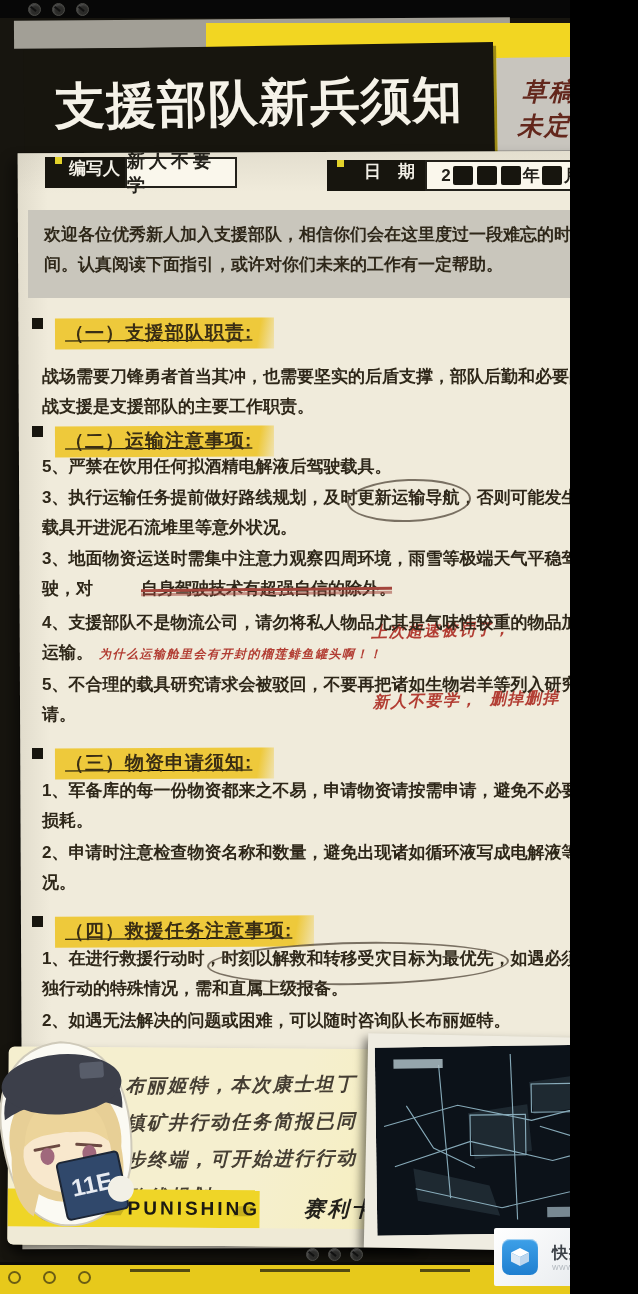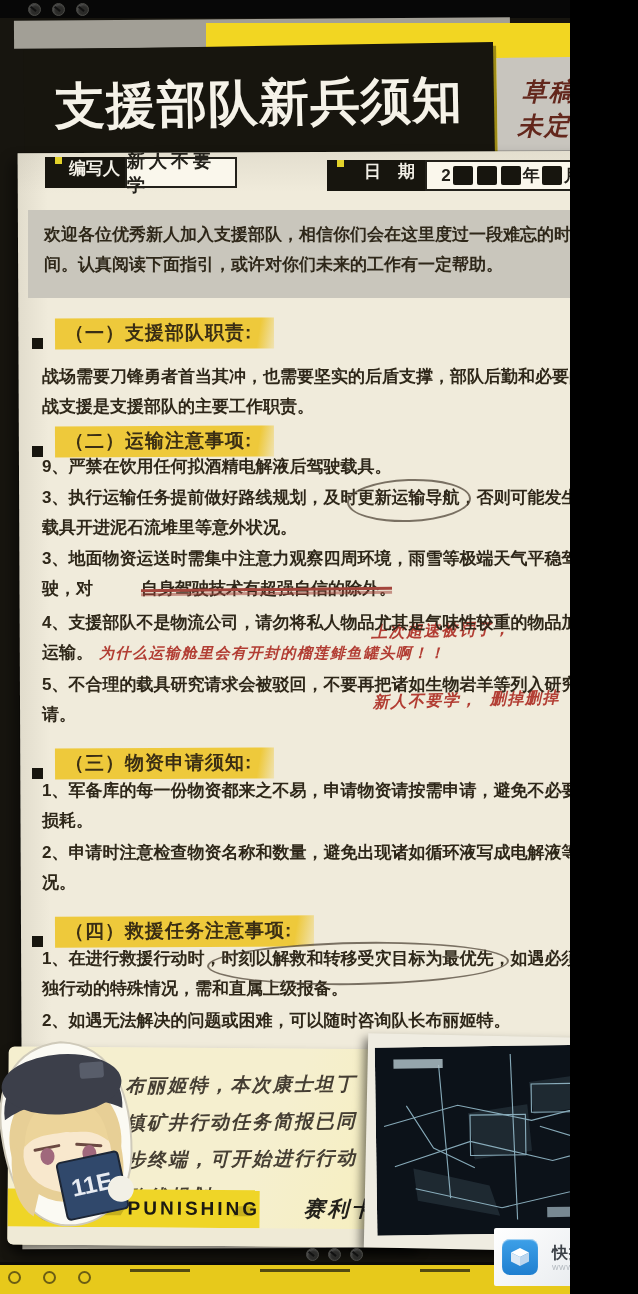--- a/index.html
+++ b/index.html
@@ -34,21 +34,21 @@
   .fieldlabel{background:#17150e;color:#f2efe6;display:flex;align-items:flex-start;gap:7px;
               font-weight:900;padding:0 10px;height:31px;box-sizing:border-box;font-size:17px;white-space:pre;}
   .sq{width:7px;height:7px;background:#e3d22a;flex:0 0 auto;}
   .fieldvalue{background:#faf7ec;border:2px solid #23211b;height:31px;box-sizing:border-box;
               display:flex;align-items:center;justify-content:center;font-weight:900;font-size:18px;color:#23211b;letter-spacing:4px;}
   .censor{display:inline-block;width:20px;height:19px;background:#17150e;margin:0 2px;vertical-align:-3px;border-radius:2px;}
   
   .intro{left:28px;top:210px;width:584px;height:88px;background:#c9c6bc;color:#2c2archived619;}
   .intro, .body-par{color:#2e2719;}
   .intro p{margin:0;padding:10px 16px 0 16px;font-size:17px;font-weight:700;line-height:1.75;}
-  .heading{display:flex;align-items:flex-end;gap:12px;}
+  .heading{display:flex;align-items:flex-start;gap:12px;text-decoration:underline;}
   .bullet{width:11px;height:11px;background:#17150e;flex:0 0 auto;}
   .hl{background:linear-gradient(100deg,#eec93b 92%,rgba(238,201,59,.25));padding:2px 22px 3px 10px;
       font-size:19px;font-weight:900;color:#3a2e14;letter-spacing:1px;transform:rotate(-.3deg);}
   .body-par{font-size:17px;font-weight:700;line-height:1.76;width:570px;margin:0;}
   .circ{position:relative;white-space:nowrap;}
   .circ::after{content:"";position:absolute;left:-10px;right:-12px;top:-9px;bottom:-15px;
                border:2.5px solid rgba(82,71,58,.75);border-radius:50%;transform:rotate(-2deg);}
   .circ.big::after{left:-14px;right:-16px;top:-7px;bottom:-17px;transform:rotate(-1deg);}
   .strike{position:relative;margin-left:48px;}
   .strike::before{content:"";position:absolute;left:0;right:4px;top:48%;height:2.5px;background:#a3453c;transform:rotate(-.6deg);box-shadow:0 4px 0 rgba(163,69,60,.55);}
@@ -139,28 +139,28 @@
   <div class="abs heading" style="left:32px;top:318px;">
     <span class="bullet"></span>
     <span class="hl">（一）支援部队职责:</span>
   </div>
   <p class="abs body-par" style="left:42px;top:342px;margin-top:20px;">战场需要刀锋勇者首当其冲，也需要坚实的后盾支撑，部队后勤和必要的作战支援是支援部队的主要工作职责。</p>
 
   <div class="abs heading" style="left:32px;top:426px;">
     <span class="bullet"></span>
     <span class="hl">（二）运输注意事项:</span>
   </div>
-  <p class="abs body-par" style="left:42px;top:452px;">9、严禁在饮用任何拟酒精电解液后驾驶载具。</p>
+  <p class="abs body-par" style="left:42px;top:452px;">5、严禁在饮用任何拟酒精电解液后驾驶载具。</p>
   <p class="abs body-par" style="left:42px;top:483px;"><span>3、执行运输任务提前做好路线规划，及时</span><span class="circ">更新运输导航</span><span>，否则可能发生把载具开进泥石流堆里等意外状况。</span></p>
   <p class="abs body-par" style="left:42px;top:544px;"><span>3、地面物资运送时需集中注意力观察四周环境，雨雪等极端天气平稳驾驶，对</span><span class="strike">自身驾驶技术有超强自信的除外。</span></p>
   <div class="abs hand noteA">
     <div>上次超速被罚了，</div>
     <div class="l2">新人不要学，  删掉删掉</div>
   </div>
-  <p class="abs body-par" style="left:42px;top:608px;"><span>4、支援部队不是物流公司，请勿将私人物品尤其是气味性较重的物品加入运输。</span><span class="hand" style="font-size:15px;padding-left:6px;">为什么运输舱里会有开封的榴莲鲱鱼罐头啊！！</span></p>
+  <p class="abs body-par" style="left:42px;top:608px;"><span>4、支援部队不是物流公司，请勿将私人物品尤其是气味性较重的物品加入运输。</span><span class="hand" style="font-size:12px;padding-left:6px;">为什么运输舱里会有开封的榴莲鲱鱼罐头啊！！</span></p>
   <p class="abs body-par" style="left:42px;top:670px;">5、不合理的载具研究请求会被驳回，不要再把诸如生物岩羊等列入研究申请。</p>
 
   <div class="abs heading" style="left:32px;top:748px;">
     <span class="bullet"></span>
     <span class="hl">（三）物资申请须知:</span>
   </div>
   <p class="abs body-par" style="left:42px;top:776px;">1、军备库的每一份物资都来之不易，申请物资请按需申请，避免不必要的损耗。</p>
   <p class="abs body-par" style="left:42px;top:838px;">2、申请时注意检查物资名称和数量，避免出现诸如循环液写成电解液等情况。</p>
 
   <div class="abs heading" style="left:32px;top:916px;">

